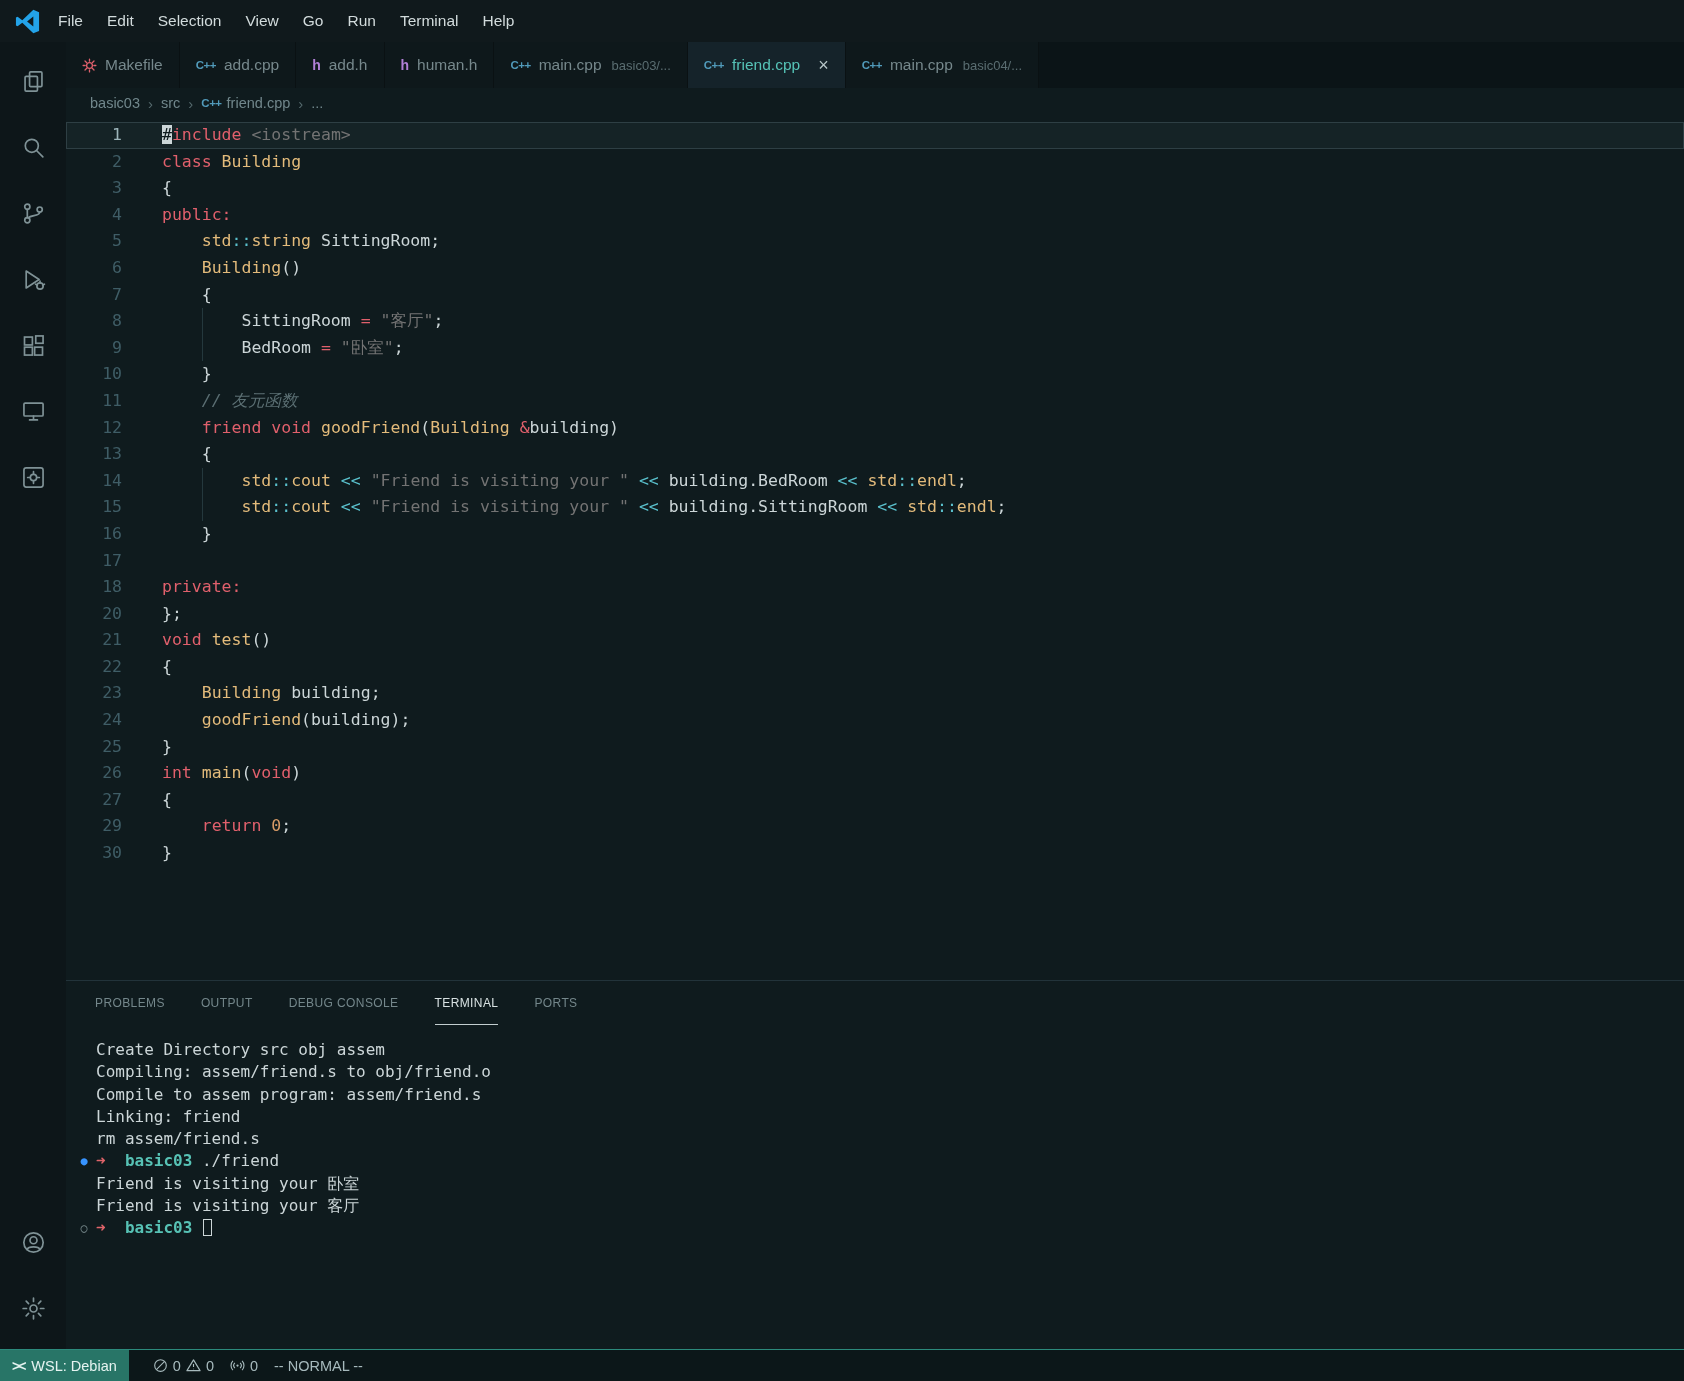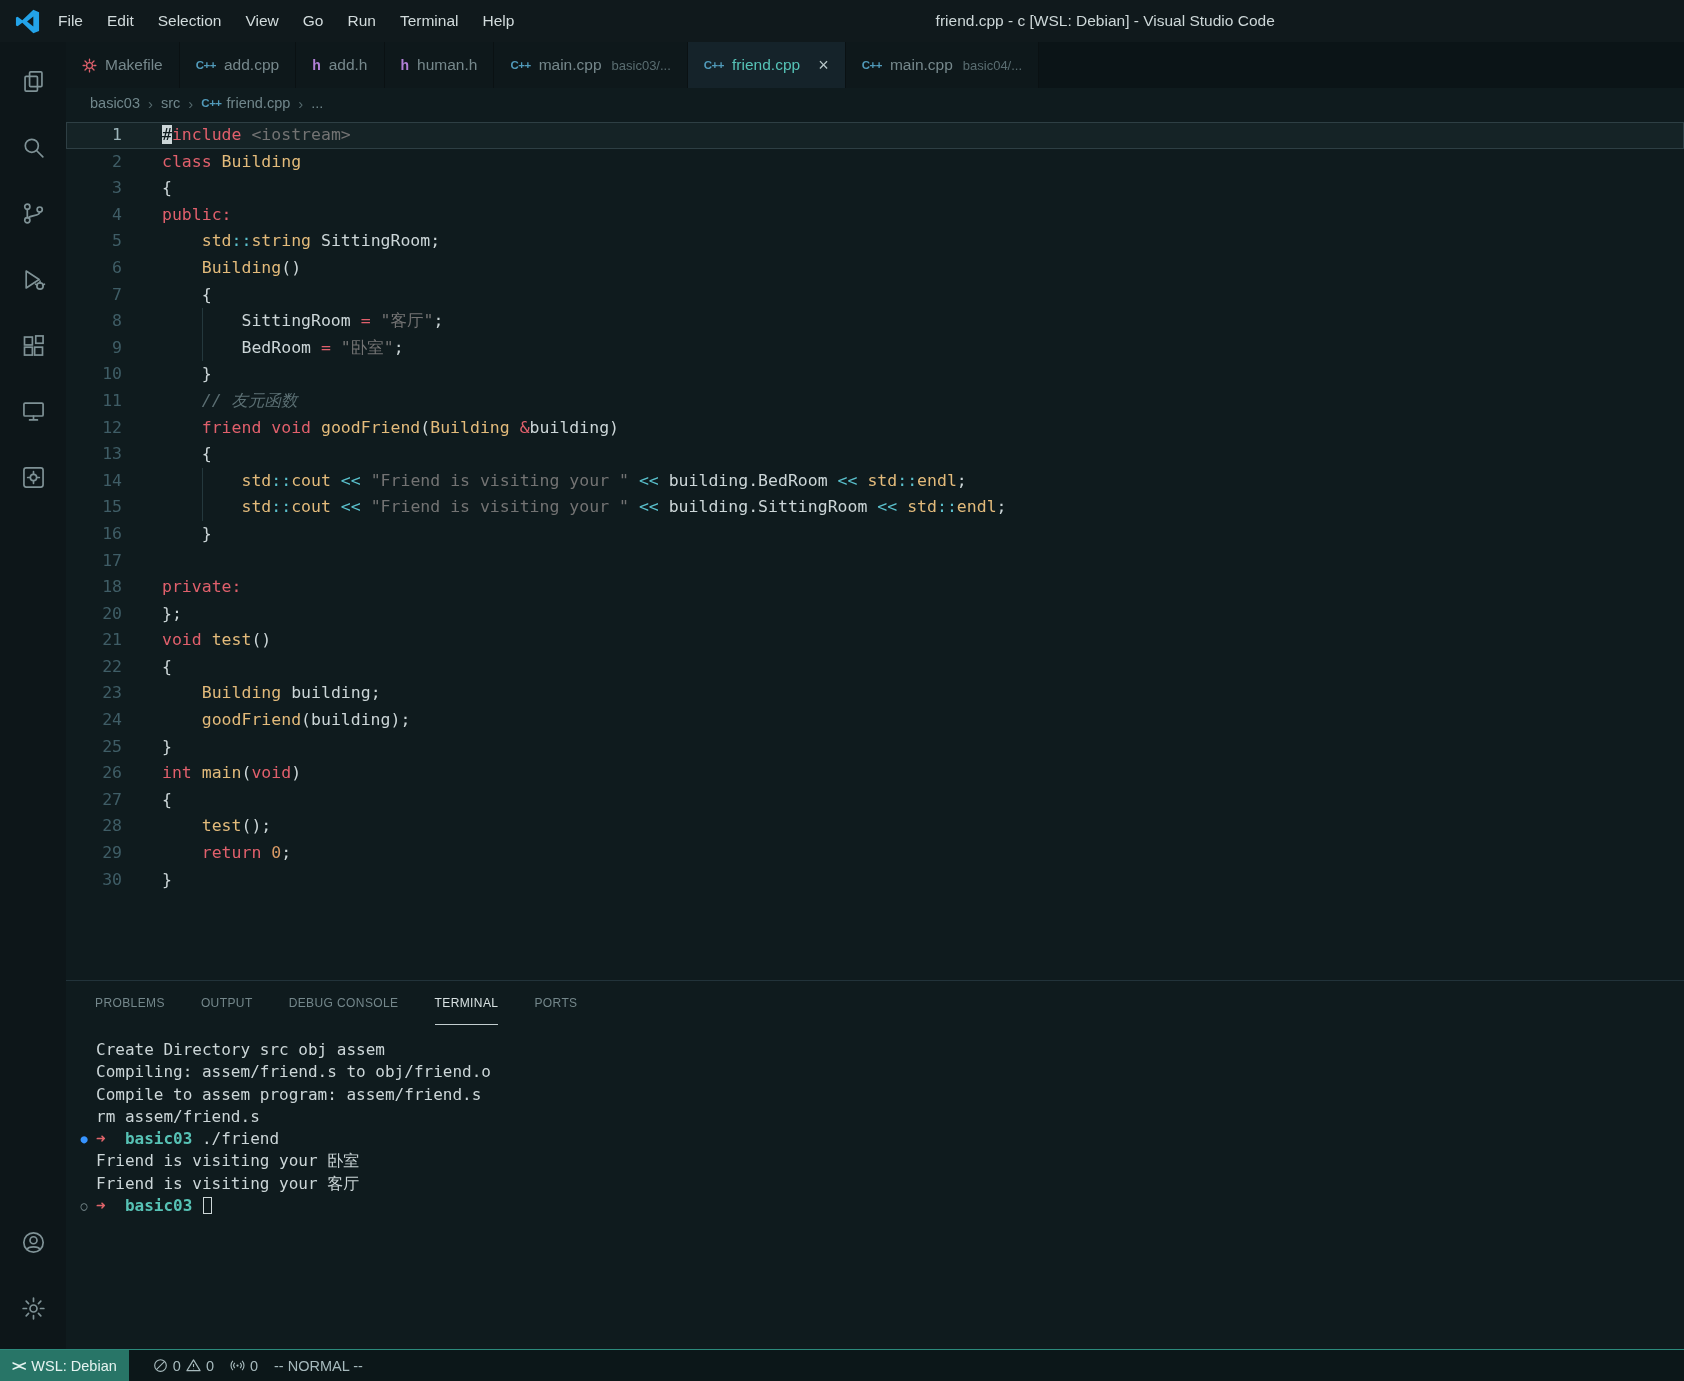--- a/index.html
+++ b/index.html
@@ -94,21 +94,20 @@
     <nav class="menus" id="menu-bar">
         <div class="menu-item">File</div>
         <div class="menu-item">Edit</div>
         <div class="menu-item">Selection</div>
         <div class="menu-item">View</div>
         <div class="menu-item">Go</div>
         <div class="menu-item">Run</div>
         <div class="menu-item">Terminal</div>
         <div class="menu-item">Help</div>
       </nav>
-    <div class="window-title">friend.cpp - c [WSL: Debian] - Visual Studio Code</div>
   </header>
 
   <div class="main">
 
     <aside class="activitybar">
       <div class="ab-group" id="ab-top">
           <div class="ab-item">
             <svg viewBox="0 0 24 24">
               <rect x="8.5" y="3.5" width="11" height="13" rx="1"></rect>
               <rect x="4.5" y="7.5" width="11" height="13" rx="1"></rect>
@@ -344,24 +343,20 @@
           </div>
           <div class="code-line">
             <span class="ln">26</span>
             <span class="lc"><span class="tk-k">int</span><span class="tk-p"> </span><span class="tk-t">main</span><span class="tk-p">(</span><span class="tk-k">void</span><span class="tk-p">)</span></span>
           </div>
           <div class="code-line">
             <span class="ln">27</span>
             <span class="lc"><span class="tk-p">{</span></span>
           </div>
           <div class="code-line">
-            <span class="ln">28</span>
-            <span class="lc"><span class="ig"></span><span class="tk-t">test</span><span class="tk-p">();</span></span>
-          </div>
-          <div class="code-line">
             <span class="ln">29</span>
             <span class="lc"><span class="ig"></span><span class="tk-k">return</span><span class="tk-p"> </span><span class="tk-n">0</span><span class="tk-p">;</span></span>
           </div>
           <div class="code-line">
             <span class="ln">30</span>
             <span class="lc"><span class="tk-p">}</span></span>
           </div>
         </div>
 
       <div class="panel">
@@ -369,20 +364,21 @@
             <div class="panel-tab">PROBLEMS</div>
             <div class="panel-tab">OUTPUT</div>
             <div class="panel-tab">DEBUG CONSOLE</div>
             <div class="panel-tab active">TERMINAL</div>
             <div class="panel-tab">PORTS</div>
           </div>
         <div class="terminal" id="terminal">
             <div class="term-line"><span class="tk-p">Create Directory src obj assem</span></div>
             <div class="term-line"><span class="tk-p">Compiling: assem/friend.s to obj/friend.o</span></div>
             <div class="term-line"><span class="tk-p">Compile to assem program: assem/friend.s</span></div>
+            <div class="term-line"><span class="tk-p">Linking: friend</span></div>
             <div class="term-line"><span class="tk-p">rm assem/friend.s</span></div>
             <div class="term-line"><span class="deco blue-dot">●</span><span class="tk-arrow">➜</span><span class="tk-p">  </span><span class="tk-dir">basic03</span><span class="tk-p"> ./friend</span></div>
             <div class="term-line"><span class="tk-p">Friend is visiting your 卧室</span></div>
             <div class="term-line"><span class="tk-p">Friend is visiting your 客厅</span></div>
             <div class="term-line"><span class="deco circle">○</span><span class="tk-arrow">➜</span><span class="tk-p">  </span><span class="tk-dir">basic03</span><span class="tk-p"> </span><span class="term-cursor"></span></div>
           </div>
       </div>
     </div>
   </div>
 

